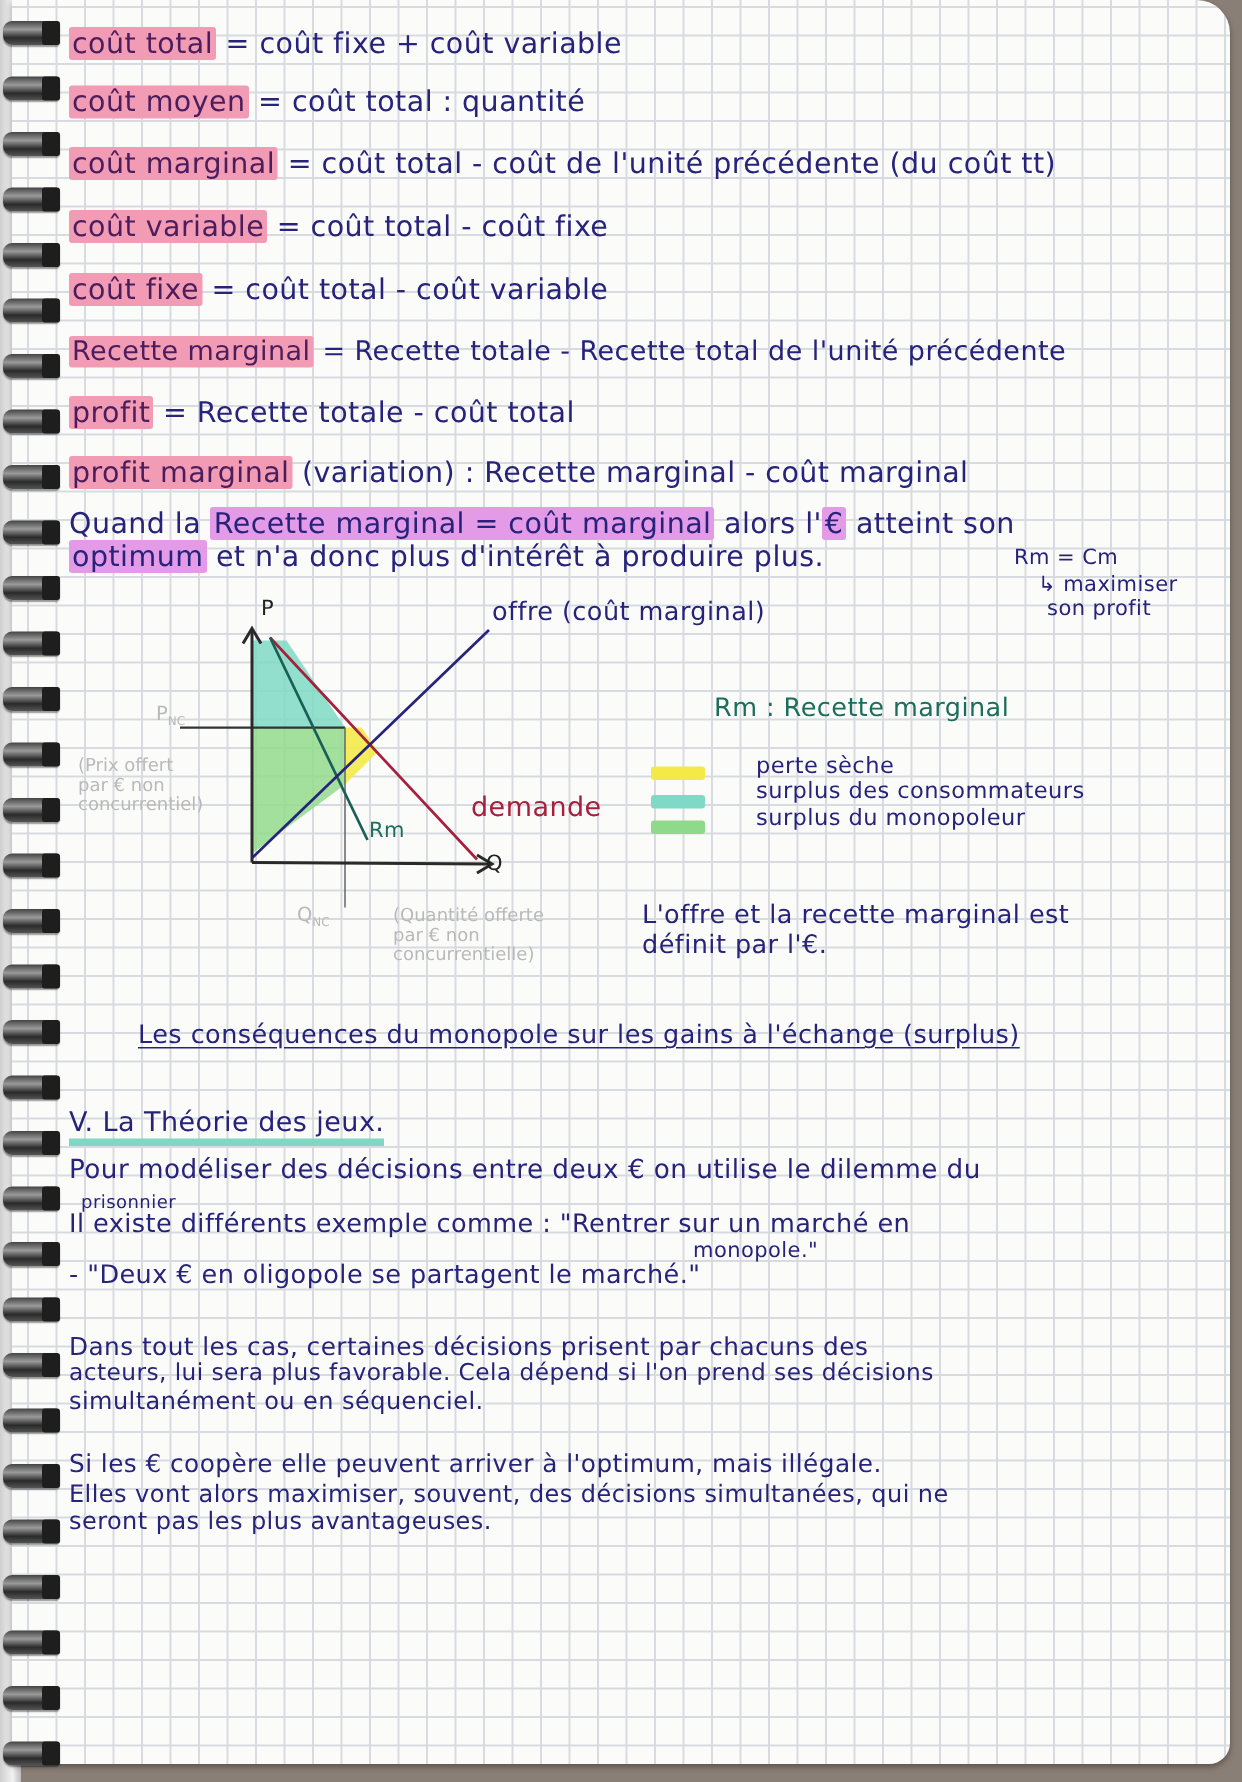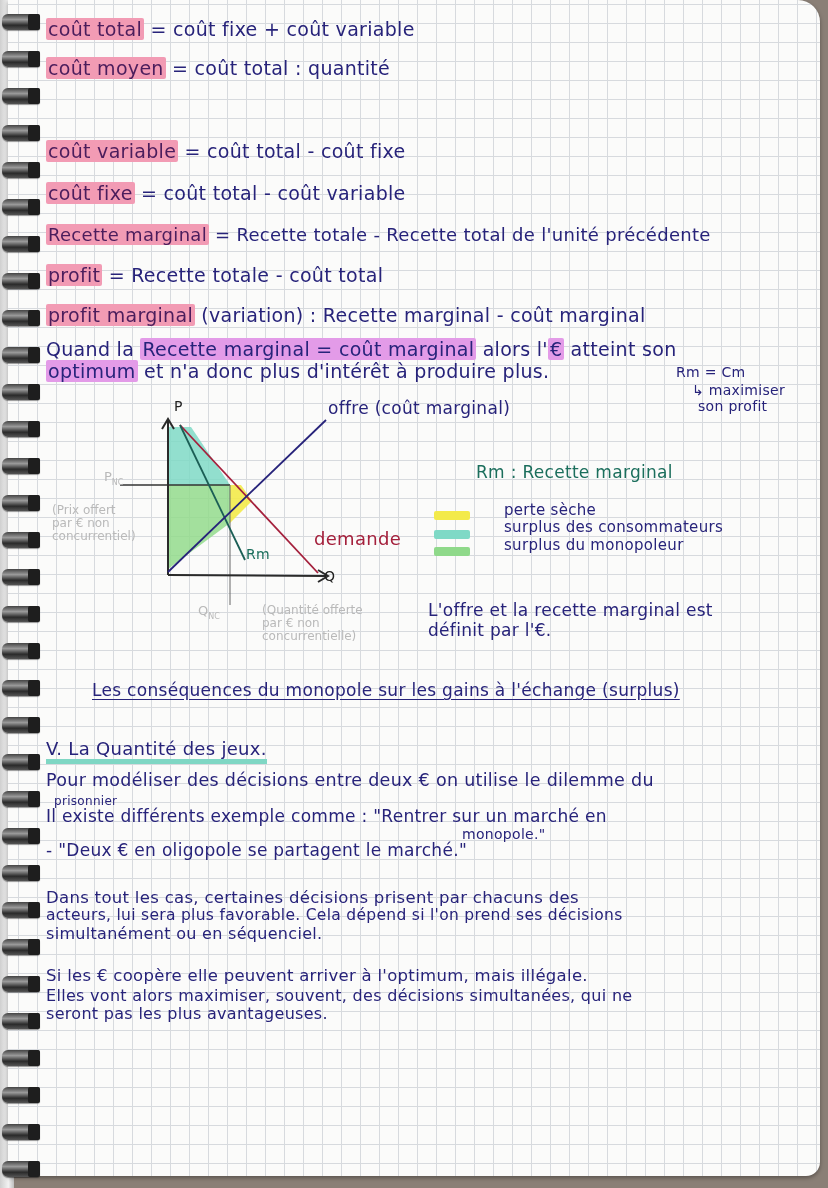--- a/index.html
+++ b/index.html
@@ -59,20 +59,24 @@
 <div class="page">
 
   <div class="line" style="left:38px; top:18px;">
     <span class="hl-pink">coût total</span>
     <span>= coût fixe + coût variable</span>
   </div>
   <div class="line" style="left:38px; top:57px;">
     <span class="hl-pink">coût moyen</span>
     <span>= coût total : quantité</span>
   </div>
+  <div class="line" style="left:38px; top:98px;">
+    <span class="hl-pink">coût marginal</span>
+    <span>= coût total - coût de l'unité précédente (du coût tt)</span>
+  </div>
   <div class="line" style="left:38px; top:140px;">
     <span class="hl-pink">coût variable</span>
     <span>= coût total - coût fixe</span>
   </div>
   <div class="line" style="left:38px; top:182px;">
     <span class="hl-pink">coût fixe</span>
     <span>= coût total - coût variable</span>
   </div>
   <div class="line" style="left:38px; top:224px; font-size:18px;">
     <span class="hl-pink">Recette marginal</span>
@@ -154,21 +158,21 @@
   <div class="legend-swatch" style="left:426px; top:530px; background:#7fd9c6;"></div>
   <div class="line ann" style="left:468px; top:520px;">surplus des consommateurs</div>
   <div class="legend-swatch" style="left:426px; top:547px; background:#8fd98a;"></div>
   <div class="line ann" style="left:468px; top:538px;">surplus du monopoleur</div>
   <div class="line" style="left:420px; top:600px; font-size:17px;">L'offre et la recette marginal est</div>
   <div class="line" style="left:420px; top:620px; font-size:17px;">définit par l'€.</div>
 
   <div class="line ul" style="left:84px; top:680px; font-size:17px;">Les conséquences du monopole sur les gains à l'échange (surplus)</div>
 
   <div class="line" style="left:38px; top:738px; font-size:18px;">
-    <span class="section-title">V. La Quantité des jeux.</span>
+    <span class="section-title">V. La Théorie des jeux.</span>
   </div>
   <div class="line" style="left:38px; top:770px; font-size:17.5px;">Pour modéliser des décisions entre deux € on utilise le dilemme du</div>
   <div class="line small" style="left:46px; top:794px; font-size:12px;">prisonnier</div>
   <div class="line" style="left:38px; top:806px; font-size:17px;">Il existe différents exemple comme : "Rentrer sur un marché en</div>
   <div class="line small" style="left:454px; top:826px;">monopole."</div>
   <div class="line" style="left:38px; top:840px; font-size:17px;">- "Deux € en oligopole se partagent le marché."</div>
 
   <div class="line" style="left:38px; top:888px; font-size:16.5px;">Dans tout les cas, certaines décisions prisent par chacuns des</div>
   <div class="line" style="left:38px; top:906px; font-size:15.5px;">acteurs, lui sera plus favorable. Cela dépend si l'on prend ses décisions</div>
   <div class="line" style="left:38px; top:924px; font-size:16px;">simultanément ou en séquenciel.</div>

